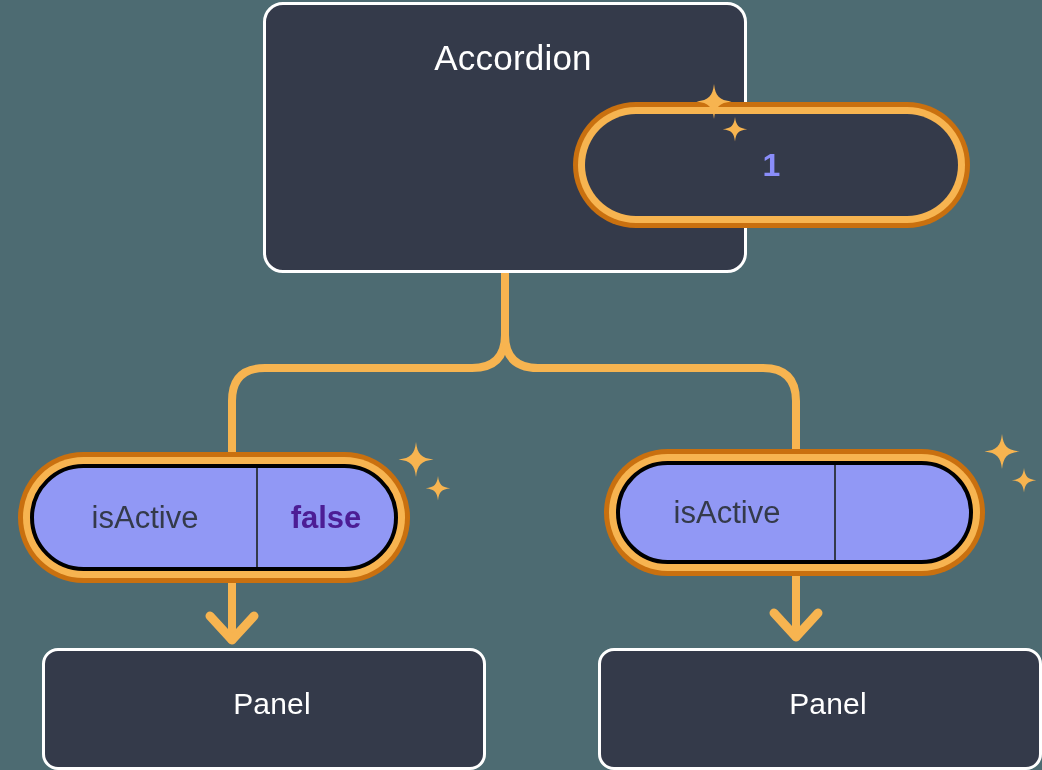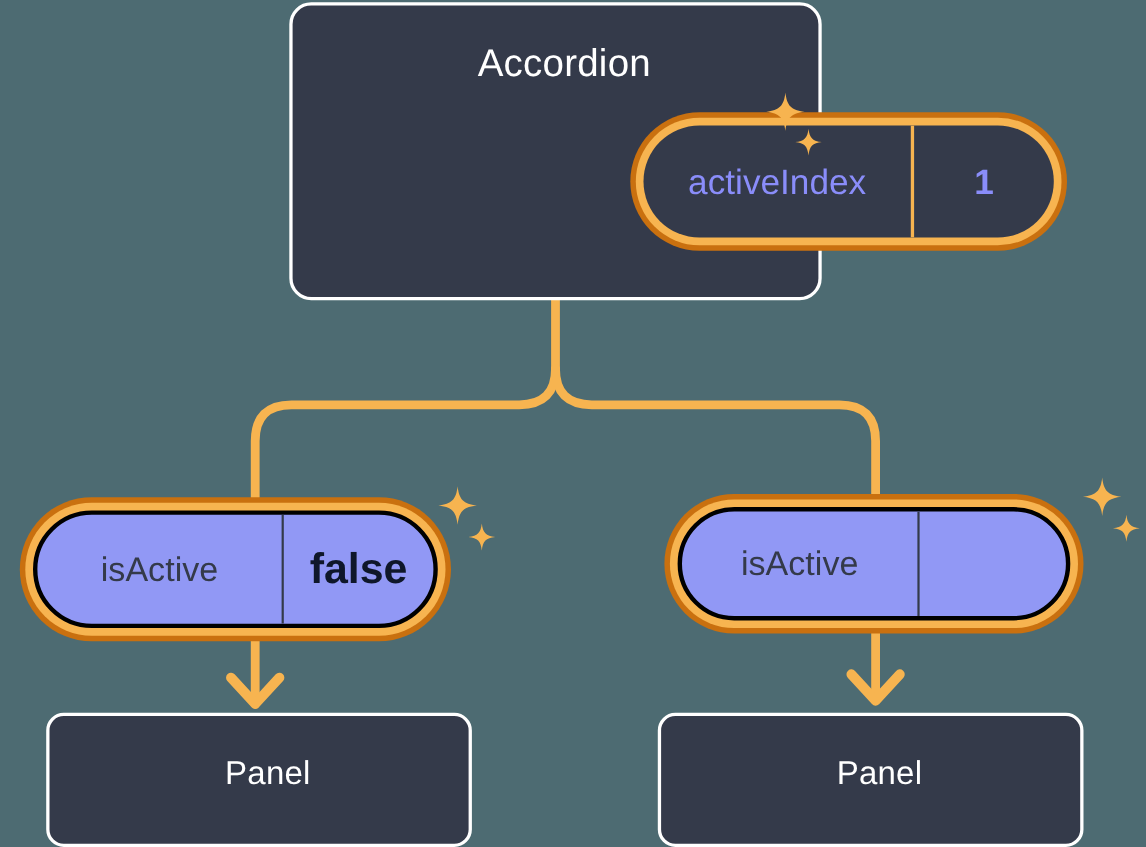--- a/index.html
+++ b/index.html
@@ -60,21 +60,21 @@
     font-weight: 400;
     letter-spacing: 0.2px;
     white-space: nowrap;
     margin-left: 16px;
   }
 
   #accordion-card .card-title { top: 33px; }
 
   .panel-card {
     top: 648px;
-    width: 387px;
+    width: 444px;
     height: 122px;
     border-radius: 16px;
     padding-left: 18px;
   }
   #panel-left  { left: 42px; }
   #panel-right { left: 598px; }
 
   .panel-card .card-title {
     top: 36px;
     font-size: 30px;
@@ -152,22 +152,22 @@
   .pill-purple .pill-inner {
     background: #9198f5;
     border: 4px solid #000000;
   }
   .pill-purple .pill-key {
     color: #343a4a;
     font-size: 31px;
     border-right: 2px solid #343a4a;
   }
   .pill-purple .pill-val {
-    color: #0f172a;
-    font-size: 39px;
+    color: #4c1d95;
+    font-size: 31px;
     font-weight: 700;
   }
 
   #pill-isactive-false {
     left: 18px;
     top: 452px;
     width: 392px;
     height: 131px;
   }
   #pill-isactive-false .pill-key { flex: 0 0 224px; }
@@ -213,21 +213,20 @@
     </g>
   </svg>
 
   <div class="card" id="accordion-card">
     <div class="card-title">Accordion</div>
 
     <div class="pill" id="pill-activeindex">
       <div class="pill-outer">
         <div class="pill-mid">
           <div class="pill-inner">
-            <div class="pill-key">activeIndex</div>
             <div class="pill-val">1</div>
           </div>
         </div>
       </div>
     </div>
   </div>
 
   <div class="sparkle-group" id="sparkles-top">
     <svg width="60" height="68" viewBox="0 0 60 68" fill="#f7b450">
       <path d="M24 0 C25.4 12.2 29.3 16.1 41.5 17.5 C29.3 18.9 25.4 22.8 24 35 C22.6 22.8 18.7 18.9 6.5 17.5 C18.7 16.1 22.6 12.2 24 0 Z"></path>

